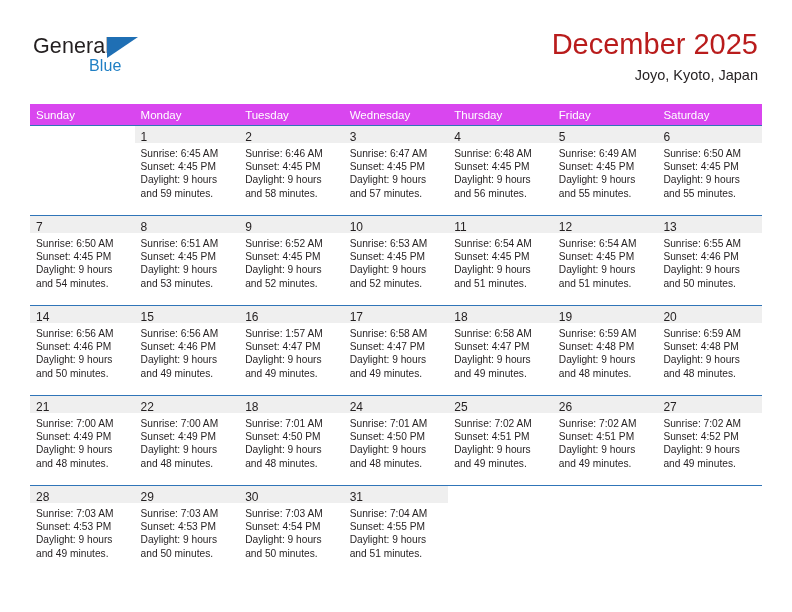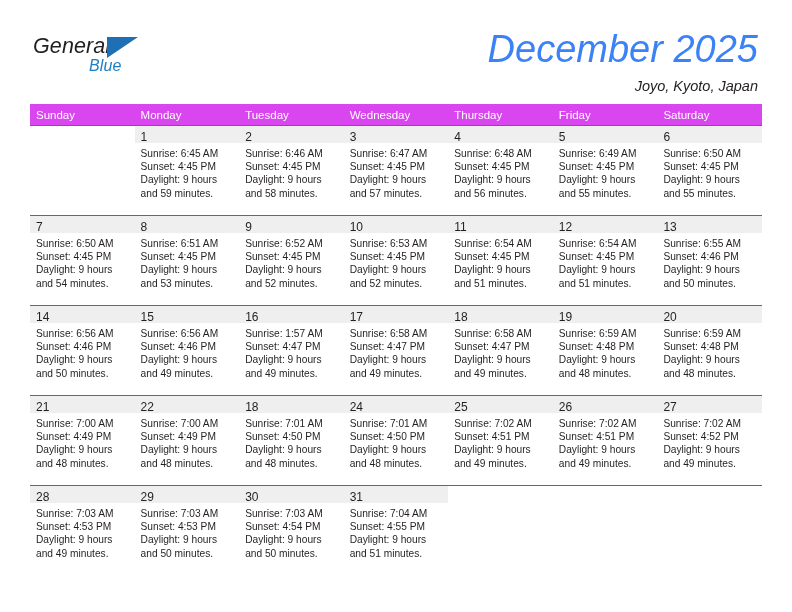--- a/index.html
+++ b/index.html
@@ -22,21 +22,20 @@
     box-sizing: border-box;
   }
 
   
   .top-bar {
     position: absolute;
     left: 0;
     top: 0;
     width: 792px;
     height: 100px;
-    font-style: italic;
   }
   .brand {
     position: absolute;
     left: 33px;
     top: 36px;
     width: 230px;
     height: 52px;
   }
   .brand-general {
     position: absolute;
@@ -65,23 +64,23 @@
     color: #1f7fc4;
     line-height: 1;
   }
   .title-block {
     position: absolute;
     right: 34px;
     top: 28px;
     text-align: right;
   }
   .cal-title {
-    font-size: 38px;
+    font-size: 29px;
     font-weight: normal;
-    color: #3b82f6;
+    color: #b91c1c;
     line-height: 1.12;
     white-space: nowrap;
   }
   .cal-subtitle {
     font-size: 14.5px;
     font-weight: normal;
     color: #231f20;
     line-height: 1.2;
     margin-top: 7px;
     white-space: nowrap;

